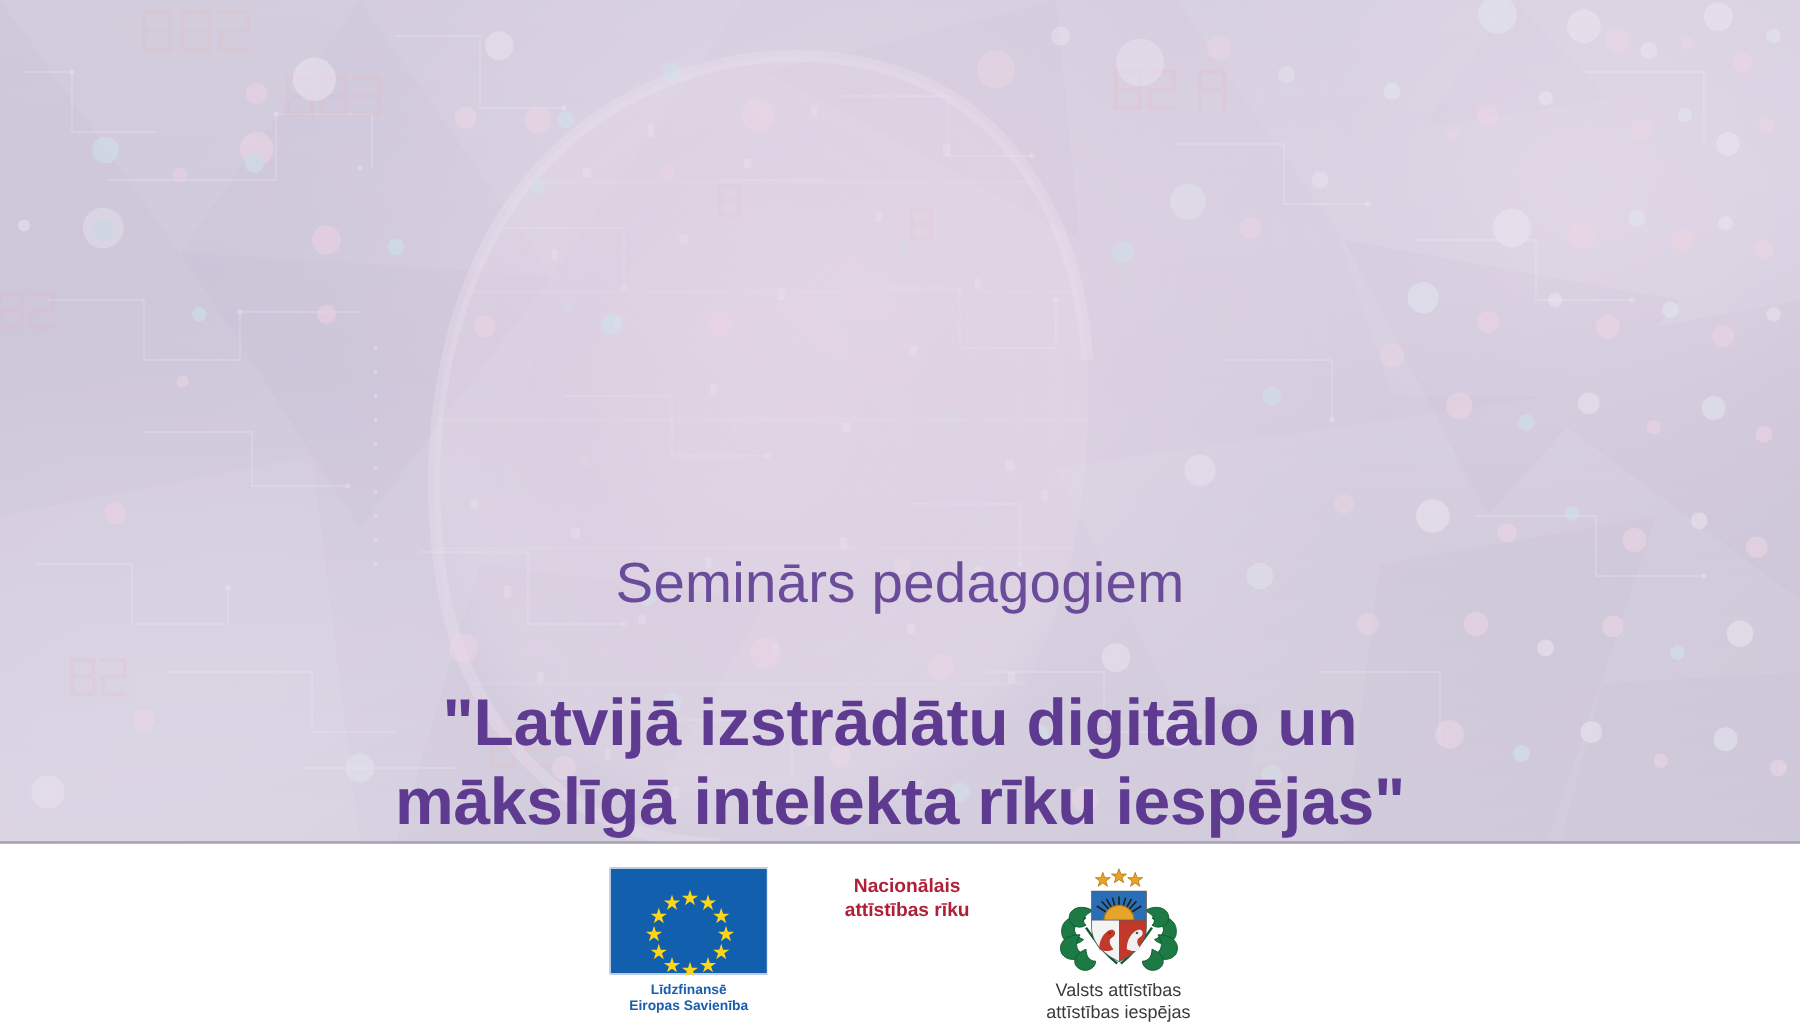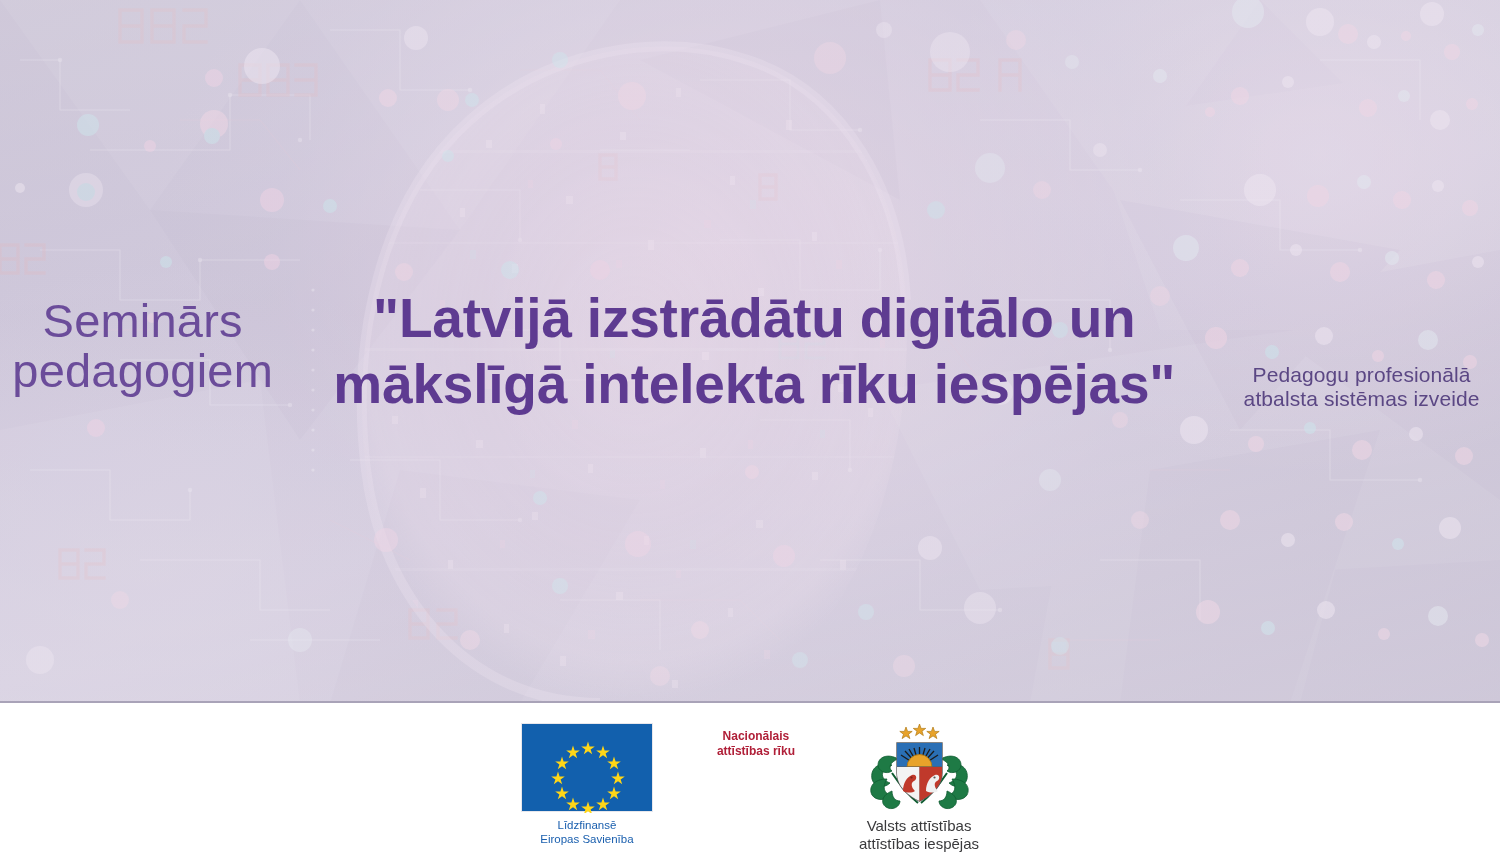--- a/index.html
+++ b/index.html
@@ -43,22 +43,22 @@
   
   .bg-bokeh { opacity:.95; }
   
   .bg-veil {
     background:linear-gradient(180deg, rgba(233,228,238,.42) 0%, rgba(233,228,238,.30) 45%, rgba(236,231,240,.46) 100%);
   }
 
   
   .hero-text {
     position:absolute; left:0; right:0; top:0; bottom:0;
-    display:flex; flex-direction:row;
-    align-items:center; justify-content:space-between;
+    display:flex; flex-direction:column;
+    align-items:center; justify-content:flex-end;
     text-align:center;
     gap:48px;
   }
   .kicker {
     font-size:47px;
     font-weight:400;
     letter-spacing:.2px;
     color:#6b4c9a;
     line-height:1.06;
     margin-bottom:10px;
@@ -96,25 +96,25 @@
   }
   .logo-caption .cl { display:block; white-space:nowrap; }
 
   
   .eu-flag {
     width:132px; height:89px;
     background:#1260ad;
     border:1px solid #e7e7ec;
     position:relative;
   }
-  .eu-caption { font-size:11.5px; font-weight:400; color:#1a5fae; }
+  .eu-caption { font-size:11.5px; font-weight:700; color:#1a5fae; }
 
   
   .nap-mark { width:120px; height:92px; position:relative; }
-  .nap-caption { font-size:12px; font-weight:700; color:#b01f38; }
+  .nap-caption { font-size:16px; font-weight:700; color:#b01f38; }
 
   
   .viaa-mark { width:115px; height:88px; }
   .viaa-caption { font-size:15px; font-weight:400; color:#3a3a3c; }
 </style>
 </head>
 <body>
 
 <div id="slide">
 
@@ -463,21 +463,20 @@
     </svg>
 
     <div class="hero-layer bg-veil"></div>
 
     <div class="hero-text">
       <div class="kicker">Seminārs pedagogiem</div>
       <div class="title">
         <span class="tline">"Latvijā izstrādātu digitālo un</span>
         <span class="tline">mākslīgā intelekta rīku iespējas"</span>
       </div>
-      <div class="subtitle">Pedagogu profesionālā atbalsta sistēmas izveide</div>
     </div>
   </div>
 
   <div class="footer">
 
     <div class="logo">
       <div class="eu-flag">
         <svg viewBox="0 0 132 89" width="132" height="89">
           <g fill="#FFD617">
             <polygon points="66,17.5 67.6,22.4 72.8,22.4 68.6,25.4 70.2,30.3 66,27.3 61.8,30.3 63.4,25.4 59.2,22.4 64.4,22.4"></polygon>

